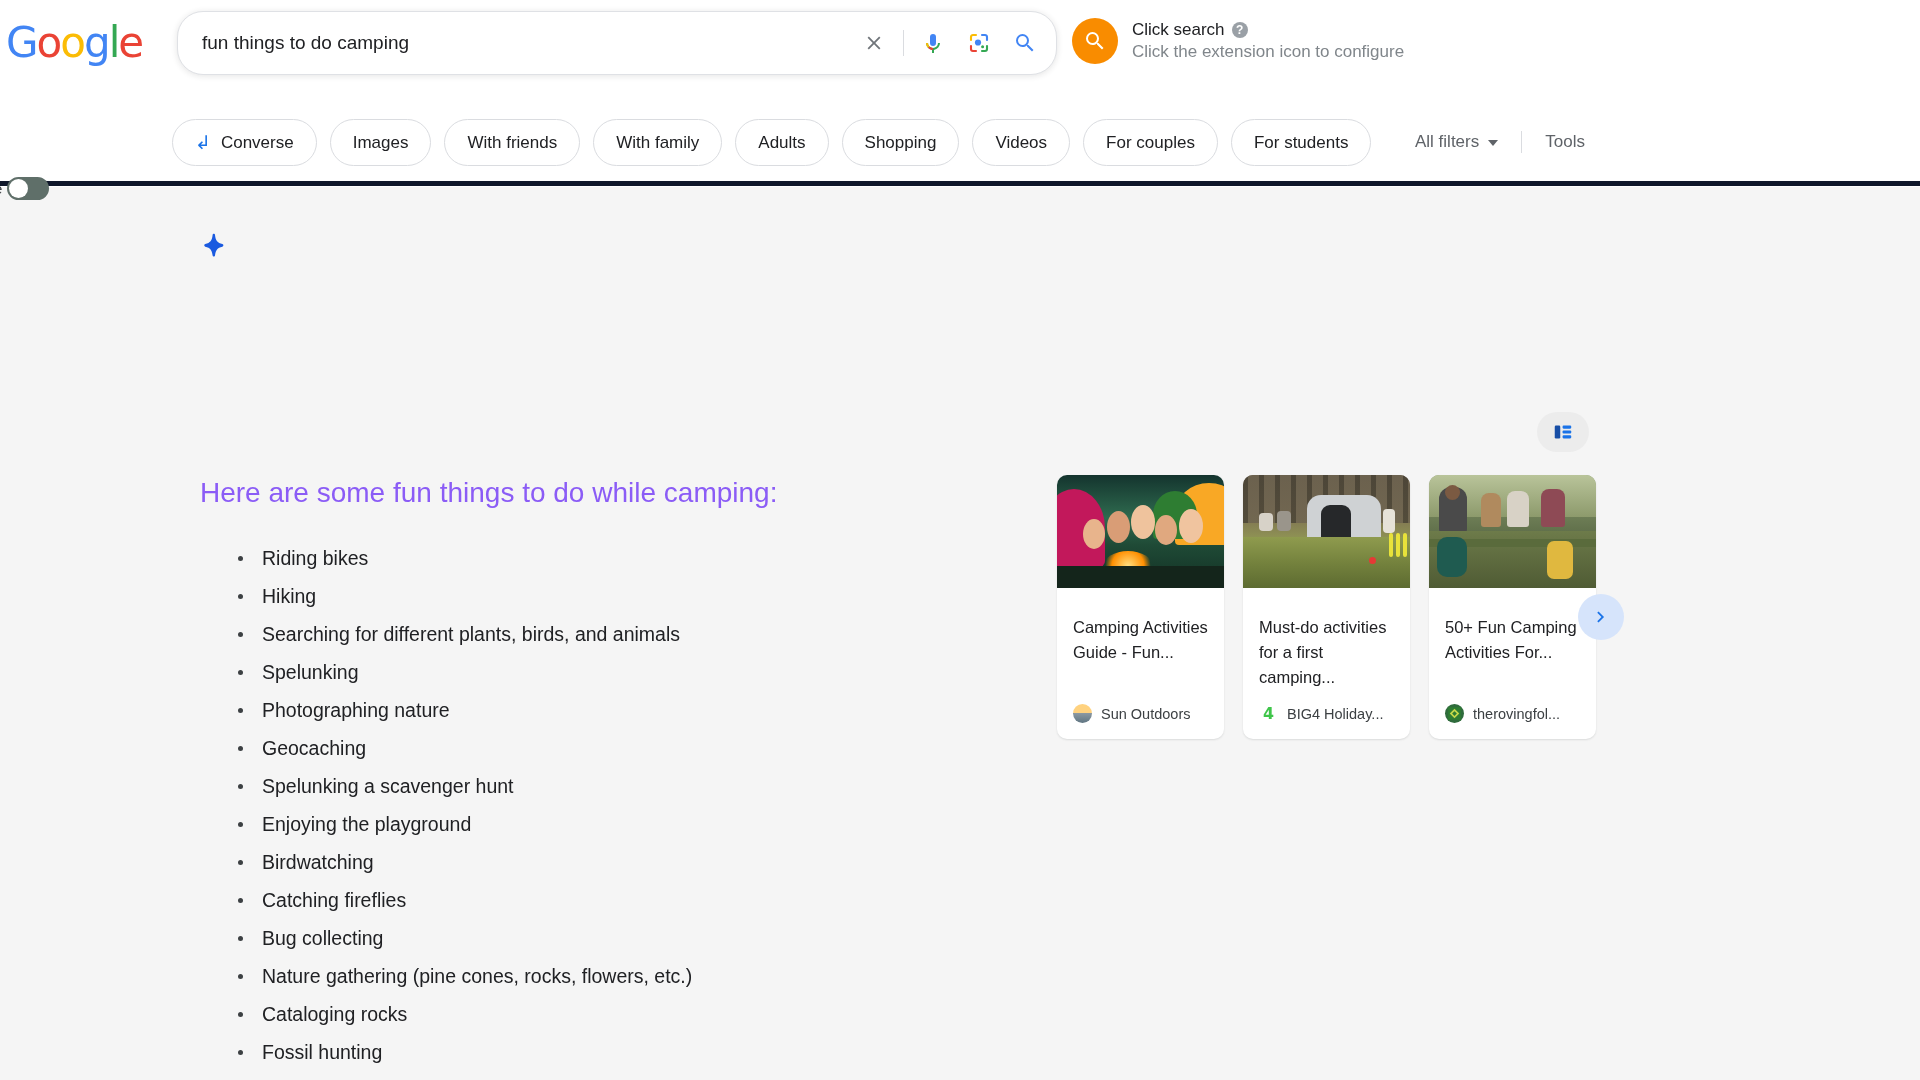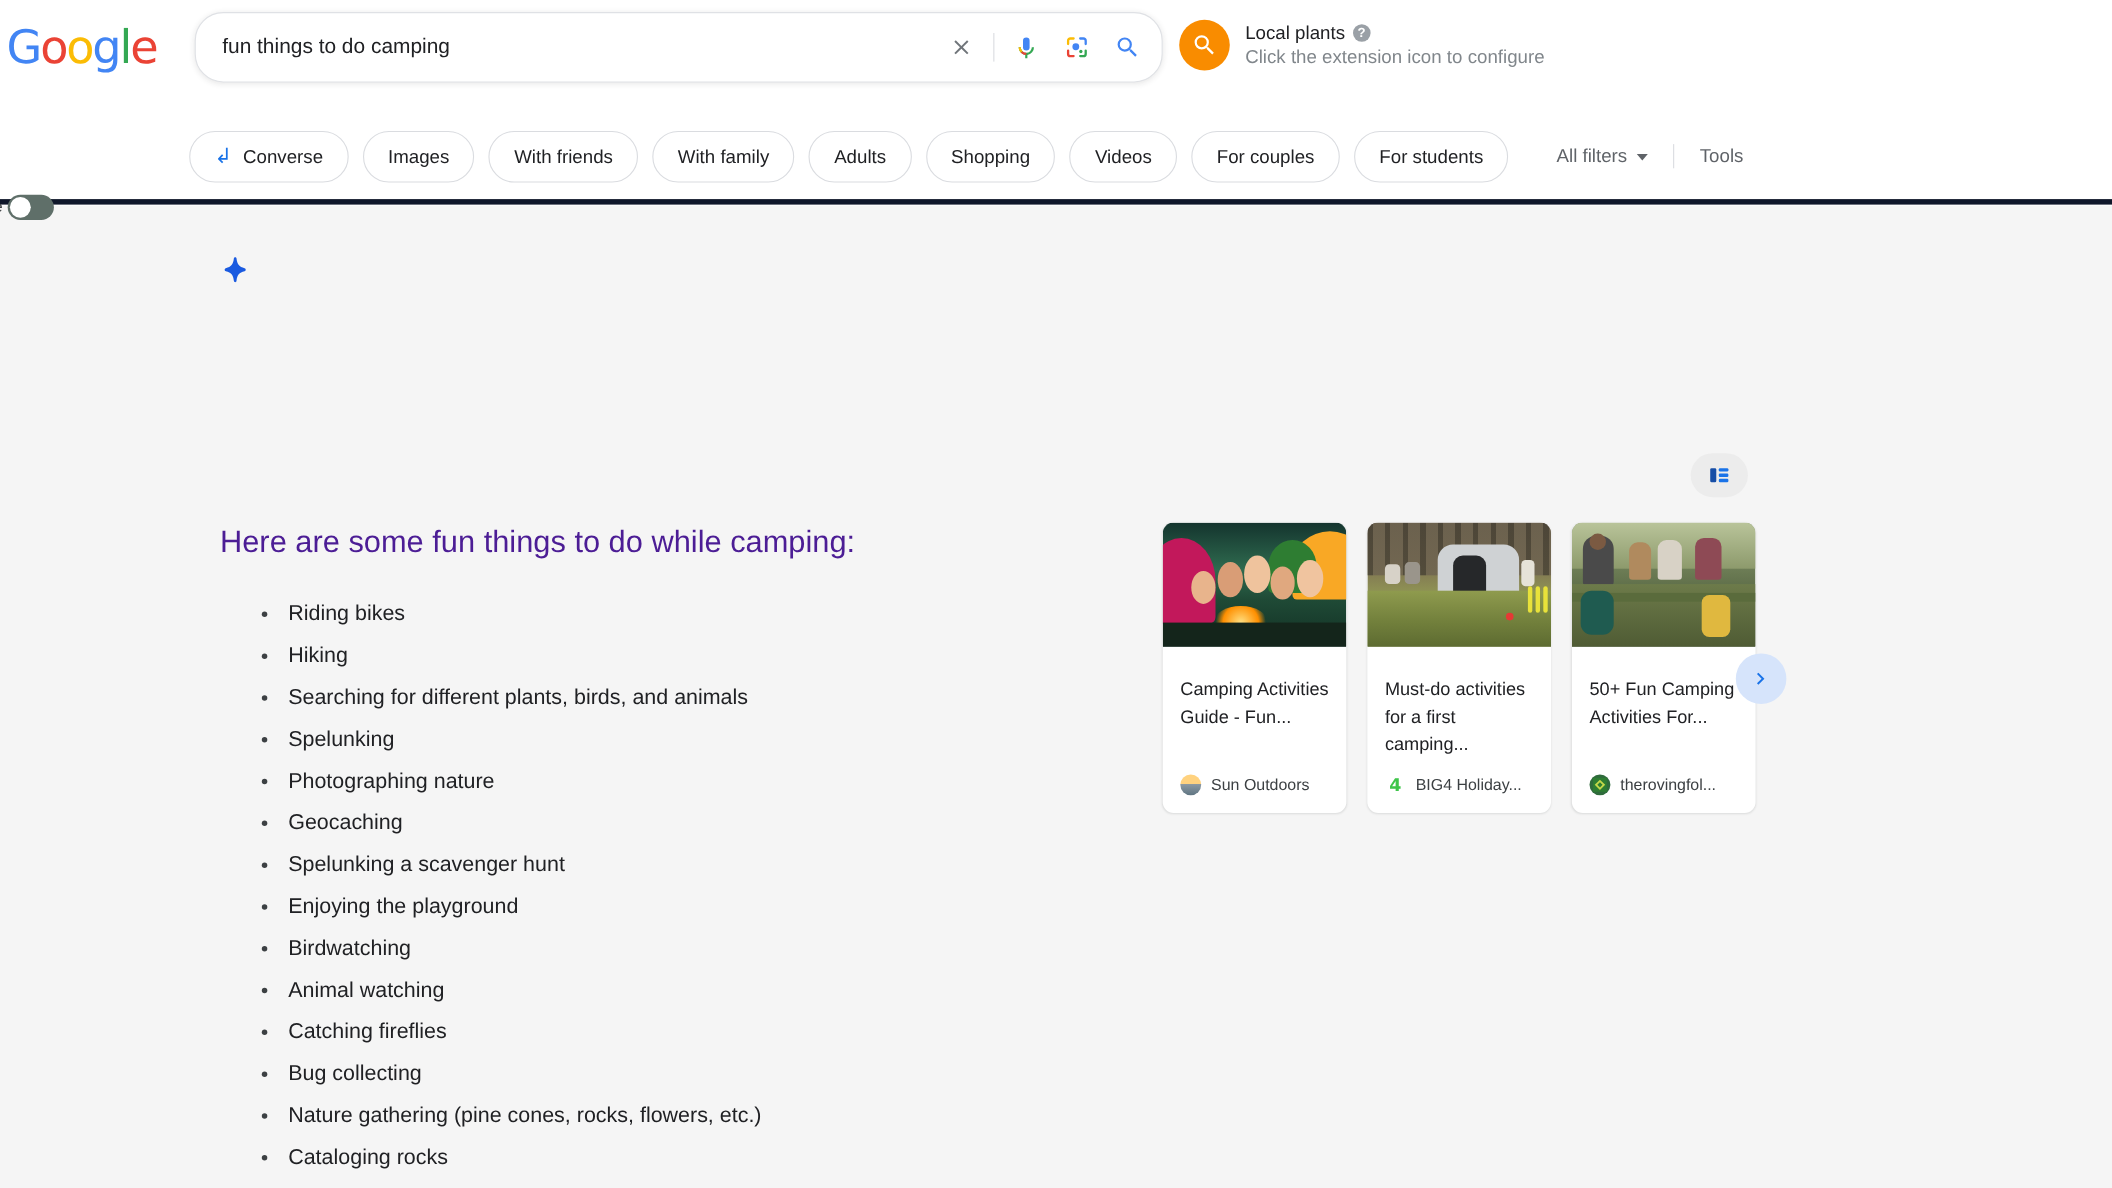--- a/index.html
+++ b/index.html
@@ -191,21 +191,21 @@
     border-radius: 20px;
     background: #ececec;
     display: flex; align-items: center; justify-content: center;
     cursor: pointer;
   }
 
   .ai-heading {
     position: absolute;
     left: 200px; top: 290px;
     font-size: 28px;
-    color: #4c1d95;
+    color: #8b5cf6;
     font-weight: 400;
   }
 
   .ai-list {
     position: absolute;
     left: 230px; top: 352px;
     list-style: none;
   }
   .ai-list li {
     position: relative;
@@ -339,21 +339,21 @@
   </div>
 
   <div class="ext">
     <div class="ext-icon">
       <svg width="24" height="24" viewBox="0 0 24 24">
         <path d="M15.5 14h-.79l-.28-.27A6.47 6.47 0 0016 9.5 6.5 6.5 0 109.5 16c1.61 0 3.09-.59 4.23-1.57l.27.28v.79l5 4.99L20.49 19l-4.99-5zm-6 0A4.5 4.5 0 1114 9.5 4.5 4.5 0 019.5 14z" fill="#ffffff"></path>
       </svg>
     </div>
     <div class="ext-text">
       <div class="ext-title">
-        <span>Local plants</span>
+        <span>Click search</span>
         <span class="ext-help">?</span>
       </div>
       <div class="ext-sub">Click the extension icon to configure</div>
     </div>
   </div>
 
   <div class="chips">
     <div class="chip">
       <span class="chip-arrow">↲</span>
       <span>Converse</span>
@@ -423,21 +423,20 @@
   <ul class="ai-list">
     <li>Riding bikes</li>
     <li>Hiking</li>
     <li>Searching for different plants, birds, and animals</li>
     <li>Spelunking</li>
     <li>Photographing nature</li>
     <li>Geocaching</li>
     <li>Spelunking a scavenger hunt</li>
     <li>Enjoying the playground</li>
     <li>Birdwatching</li>
-    <li>Animal watching</li>
     <li>Catching fireflies</li>
     <li>Bug collecting</li>
     <li>Nature gathering (pine cones, rocks, flowers, etc.)</li>
     <li>Cataloging rocks</li>
     <li>Fossil hunting</li>
 
   </ul>
 
   <div class="cards">
 

